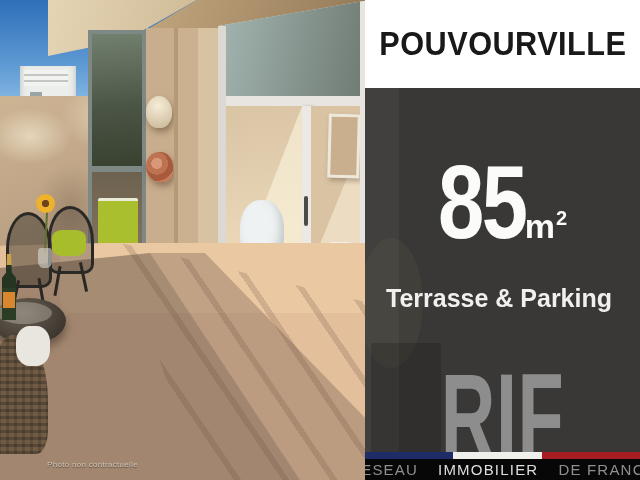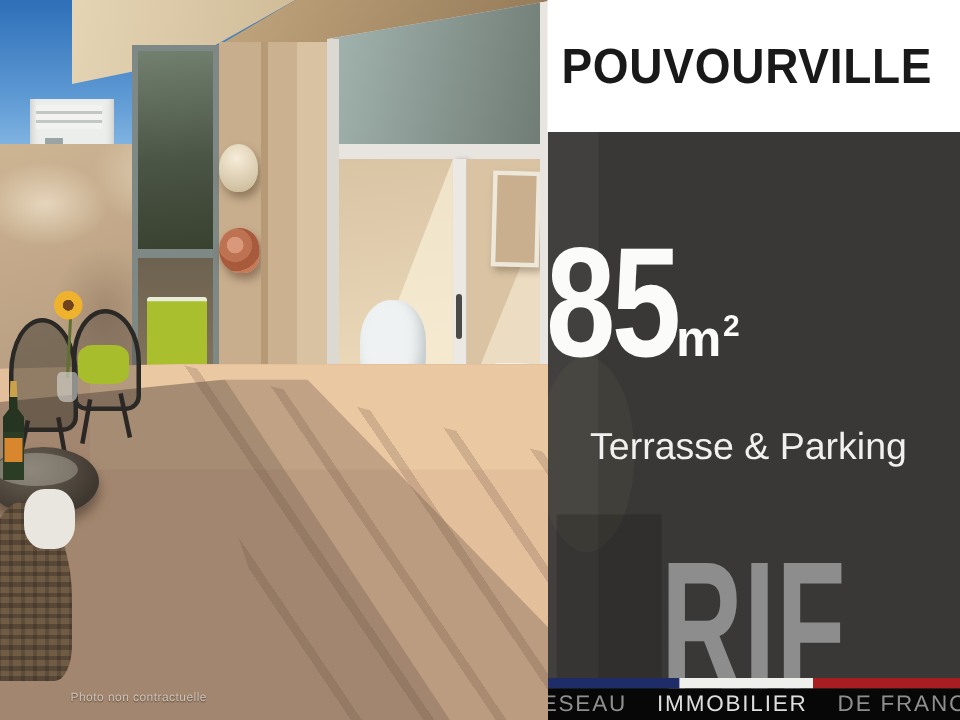--- a/index.html
+++ b/index.html
@@ -134,39 +134,39 @@
        background:
         repeating-linear-gradient(0deg,rgba(0,0,0,.22) 0 3px,transparent 3px 7px),
         repeating-linear-gradient(90deg,rgba(0,0,0,.15) 0 3px,transparent 3px 8px),
         #705b45;}
   .sofa-cushion{left:16px;top:326px;width:34px;height:40px;background:#e9e6e0;border-radius:40%;}
   .watermark{left:3px;top:460px;font-size:8px;color:#d6cfc6;opacity:.85;
        text-shadow:0 1px 1px rgba(0,0,0,.6);letter-spacing:.3px;padding-left:44px;}
 
   
   .header-band{left:365px;top:0;width:275px;height:88px;background:#ffffff;z-index:10;
-       display:flex;align-items:center;justify-content:flex-start;}
+       display:flex;align-items:center;justify-content:center;}
   .location-title{font-size:33px;font-weight:bold;color:#191919;letter-spacing:.5px;
        transform:scaleX(.93);white-space:nowrap;}
   .dark-panel{left:365px;top:88px;width:275px;height:392px;background:#3a3837;
        overflow:hidden;z-index:10;}
   .ghost-door{left:0;top:0;width:34px;height:392px;background:rgba(255,255,255,.045);}
   .ghost-plant{left:-6px;top:150px;width:64px;height:130px;border-radius:50%;
        background:rgba(120,130,80,.10);}
   .ghost-doorway{left:6px;top:255px;width:70px;height:137px;background:rgba(0,0,0,.16);}
-  .area-row{left:0;top:62px;width:275px;text-align:left;color:#fbfbfa;line-height:1;
+  .area-row{left:0;top:62px;width:275px;text-align:center;color:#fbfbfa;line-height:1;
        white-space:nowrap;}
   .area-num{display:inline-block;font-size:104px;font-weight:bold;letter-spacing:-3px;
        transform:scaleX(.80);margin:0 -12px;}
   .area-unit{display:inline-block;font-size:34px;font-weight:bold;}
   .area-unit sup{font-size:20px;vertical-align:0;position:relative;top:-13px;left:1px;}
   .floor-row{left:0;top:164px;width:275px;text-align:center;color:#f1f0ee;font-size:25px;}
   .floor-row sup{font-size:14px;position:relative;top:-9px;}
   .floor-label{margin-left:6px;}
-  .features-row{left:0;top:196px;width:268px;text-align:center;color:#f1f0ee;font-size:25px;}
+  .features-row{left:0;top:196px;width:268px;text-align:center;color:#f1f0ee;font-size:25px;font-weight:bold;}
   .rif-logo{left:0;top:268px;width:275px;text-align:center;color:#8d8d8d;
        font-size:122px;font-weight:bold;line-height:1;transform:scaleX(.62);
        letter-spacing:1px;}
   .flag-stripe{left:0;top:364px;width:275px;height:7px;display:flex;}
   .flag-blue{width:88px;height:100%;background:#1e2c68;}
   .flag-white{width:89px;height:100%;background:#efefec;}
   .flag-red{width:98px;height:100%;background:#a81d22;}
   .footer-band{left:0;top:371px;width:275px;height:21px;background:#070707;
        display:flex;align-items:center;justify-content:center;
        font-size:15px;letter-spacing:1.2px;white-space:nowrap;}

